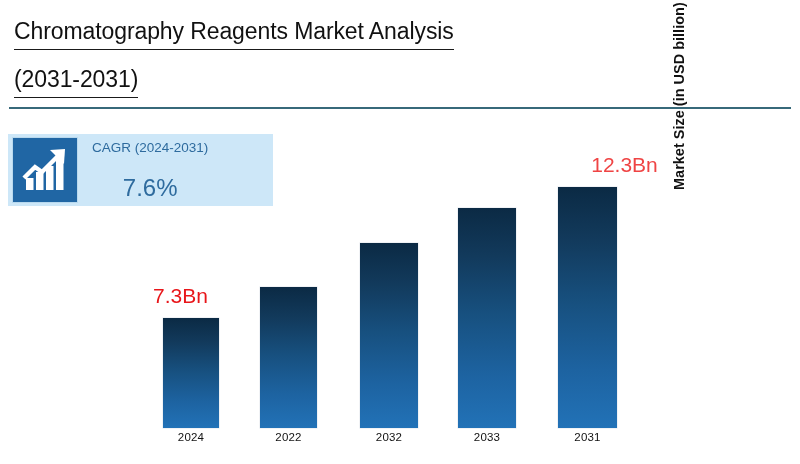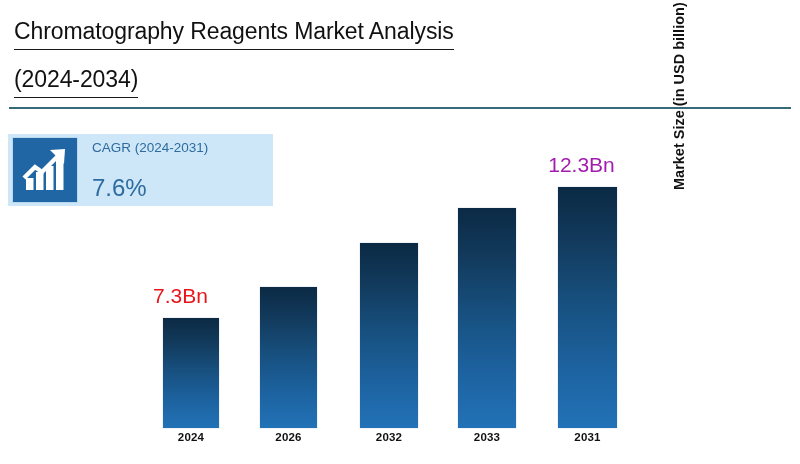--- a/index.html
+++ b/index.html
@@ -72,20 +72,21 @@
     align-items: center;
     justify-content: center;
     flex: none;
   }
   .cagr-icon-box svg { display: block; }
   .cagr-text {
     margin-left: 14px;
     display: flex;
     flex-direction: column;
     justify-content: center;
+    align-items: center;
   }
   .cagr-label {
     font-size: 13.5px;
     color: #2e6b9e;
     line-height: 17px;
     white-space: nowrap;
   }
   .cagr-value {
     font-size: 24px;
     color: #2e6b9e;
@@ -103,21 +104,21 @@
     pointer-events: none;
   }
   .bar {
     position: absolute;
     background: linear-gradient(to bottom, #0b2a44 0%, #123a5c 22%, #17507f 48%, #1d63a1 76%, #2272b7 100%);
     box-shadow: 0 0 0 0.5px rgba(200,210,220,0.55);
   }
   .year-label {
     position: absolute;
     font-size: 11.5px;
-    font-weight: bold;
+    font-weight: normal;
     color: #111111;
     text-align: center;
     top: 431px;
     letter-spacing: 0.2px;
   }
   .value-label {
     position: absolute;
     color: #e8161a;
     font-size: 21px;
     line-height: 25px;
@@ -139,21 +140,21 @@
     white-space: nowrap;
   }
 </style>
 </head>
 <body>
 
 <div id="page">
 
   <div class="title-block">
     <div class="title-line">Chromatography Reagents Market Analysis</div><br>
-    <div class="title-line">(2024-2034)</div>
+    <div class="title-line">(2031-2031)</div>
   </div>
 
   <div class="divider"></div>
 
   <div class="cagr-badge">
     <div class="cagr-icon-box">
       <svg width="50" height="48" viewBox="0 0 50 48" aria-hidden="true">
 
         <rect x="6" y="32" width="7.5" height="12" fill="#ffffff"></rect>
         <rect x="16" y="26" width="7.5" height="18" fill="#ffffff"></rect>
@@ -169,25 +170,25 @@
       <div class="cagr-label">CAGR (2024-2031)</div>
       <div class="cagr-value">7.6%</div>
     </div>
   </div>
 
   <div class="chart-area" id="chart-area">
       <div class="bar" style="left: 163px; top: 318px; width: 56px; height: 110px;"></div>
       <div class="year-label" style="left: 149px; width: 84px;">2024</div>
       <div class="value-label" style="color: rgb(232, 22, 26); left: 153px; top: 283px; width: 96px; text-align: left;">7.3Bn</div>
       <div class="bar" style="left: 260px; top: 287px; width: 57px; height: 141px;"></div>
-      <div class="year-label" style="left: 246px; width: 85px;">2026</div>
+      <div class="year-label" style="left: 246px; width: 85px;">2022</div>
       <div class="bar" style="left: 360px; top: 243px; width: 58px; height: 185px;"></div>
       <div class="year-label" style="left: 346px; width: 86px;">2032</div>
       <div class="bar" style="left: 458px; top: 208px; width: 58px; height: 220px;"></div>
       <div class="year-label" style="left: 444px; width: 86px;">2033</div>
       <div class="bar" style="left: 558px; top: 187px; width: 59px; height: 241px;"></div>
       <div class="year-label" style="left: 544px; width: 87px;">2031</div>
-      <div class="value-label" style="color: #a21caf; left: 532px; top: 152px; width: 99px; text-align: center;">12.3Bn</div>
+      <div class="value-label" style="color: #ef4444; left: 575px; top: 152px; width: 99px; text-align: center;">12.3Bn</div>
     </div>
 
   <div class="y-axis-title">Market Size (in USD billion)</div>
 
 </div>
 
 </body></html>

